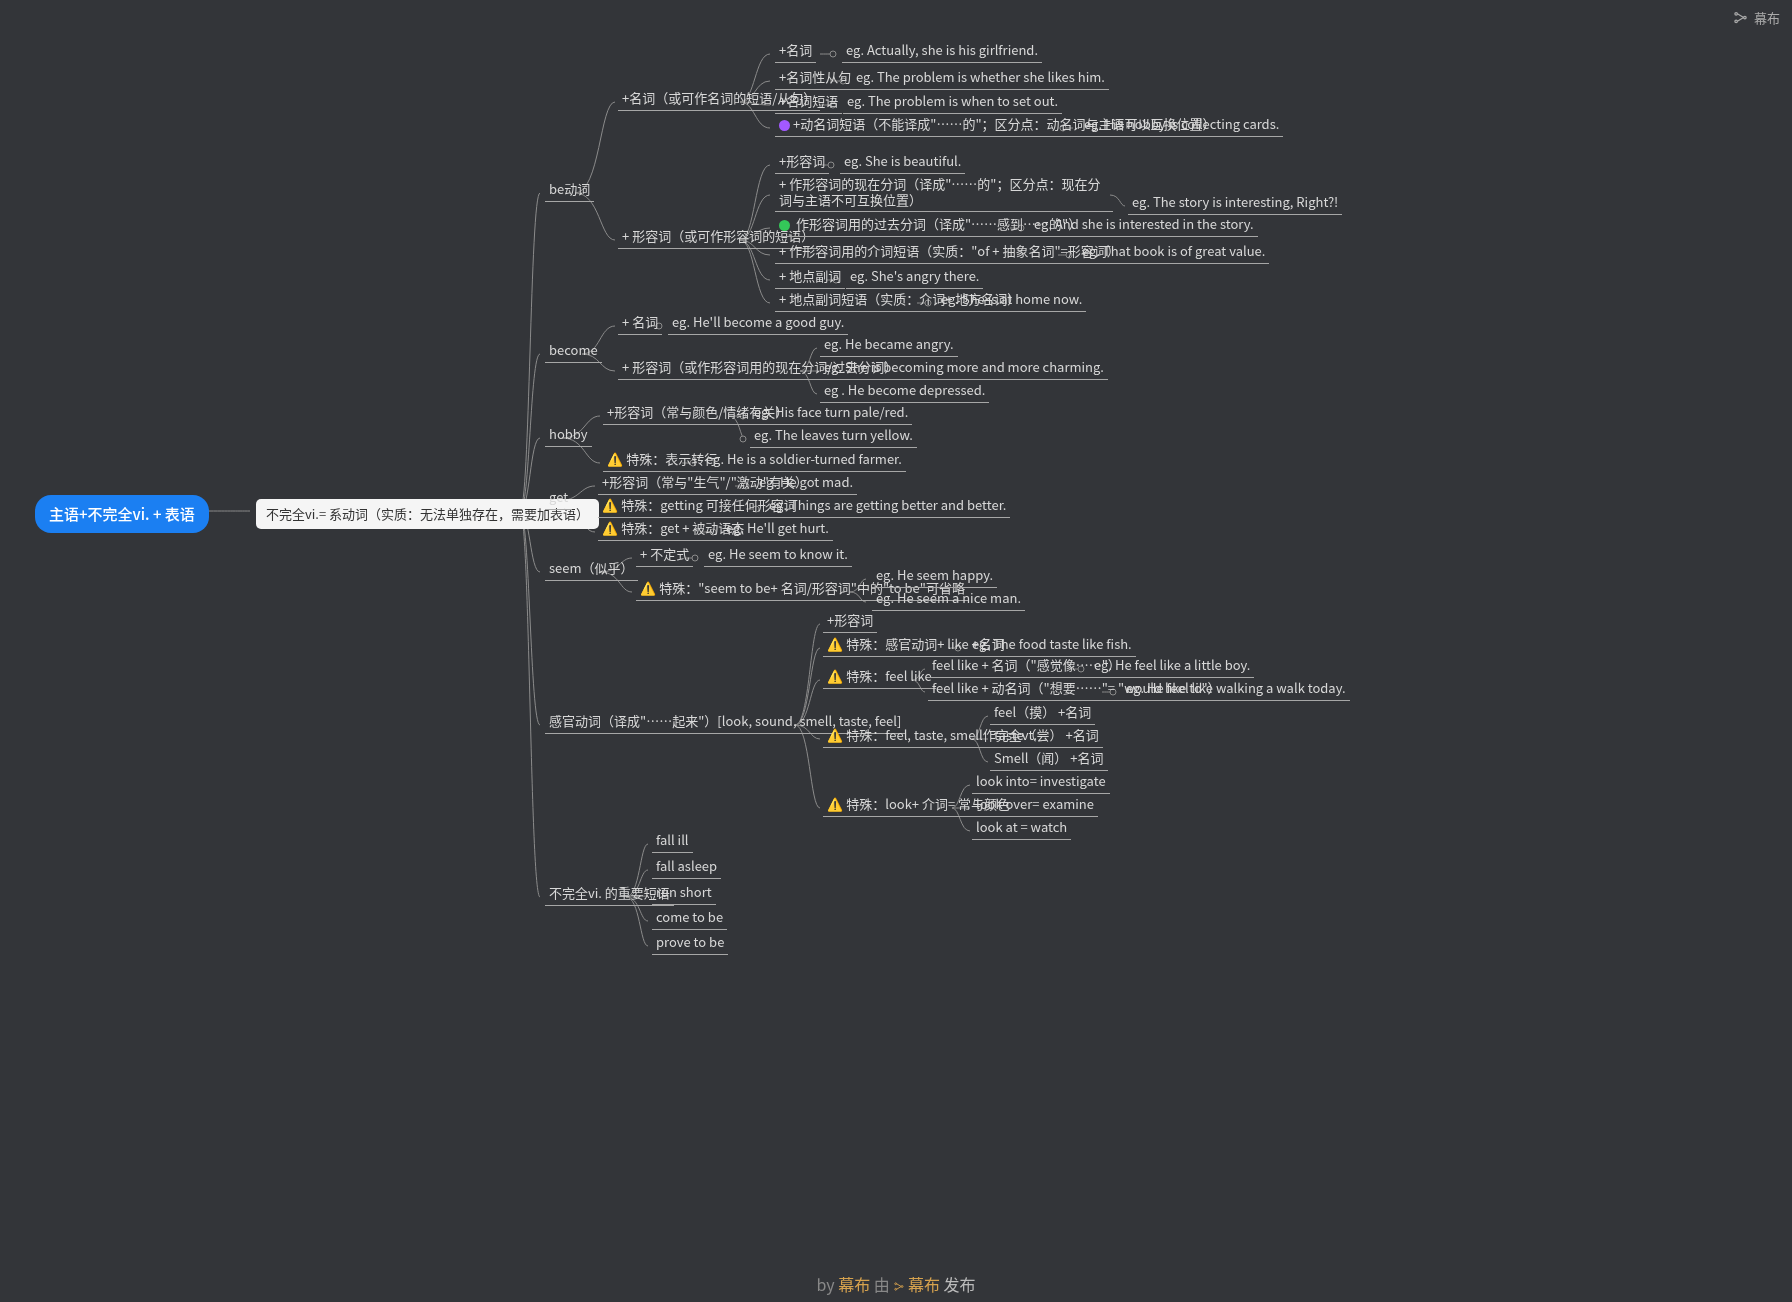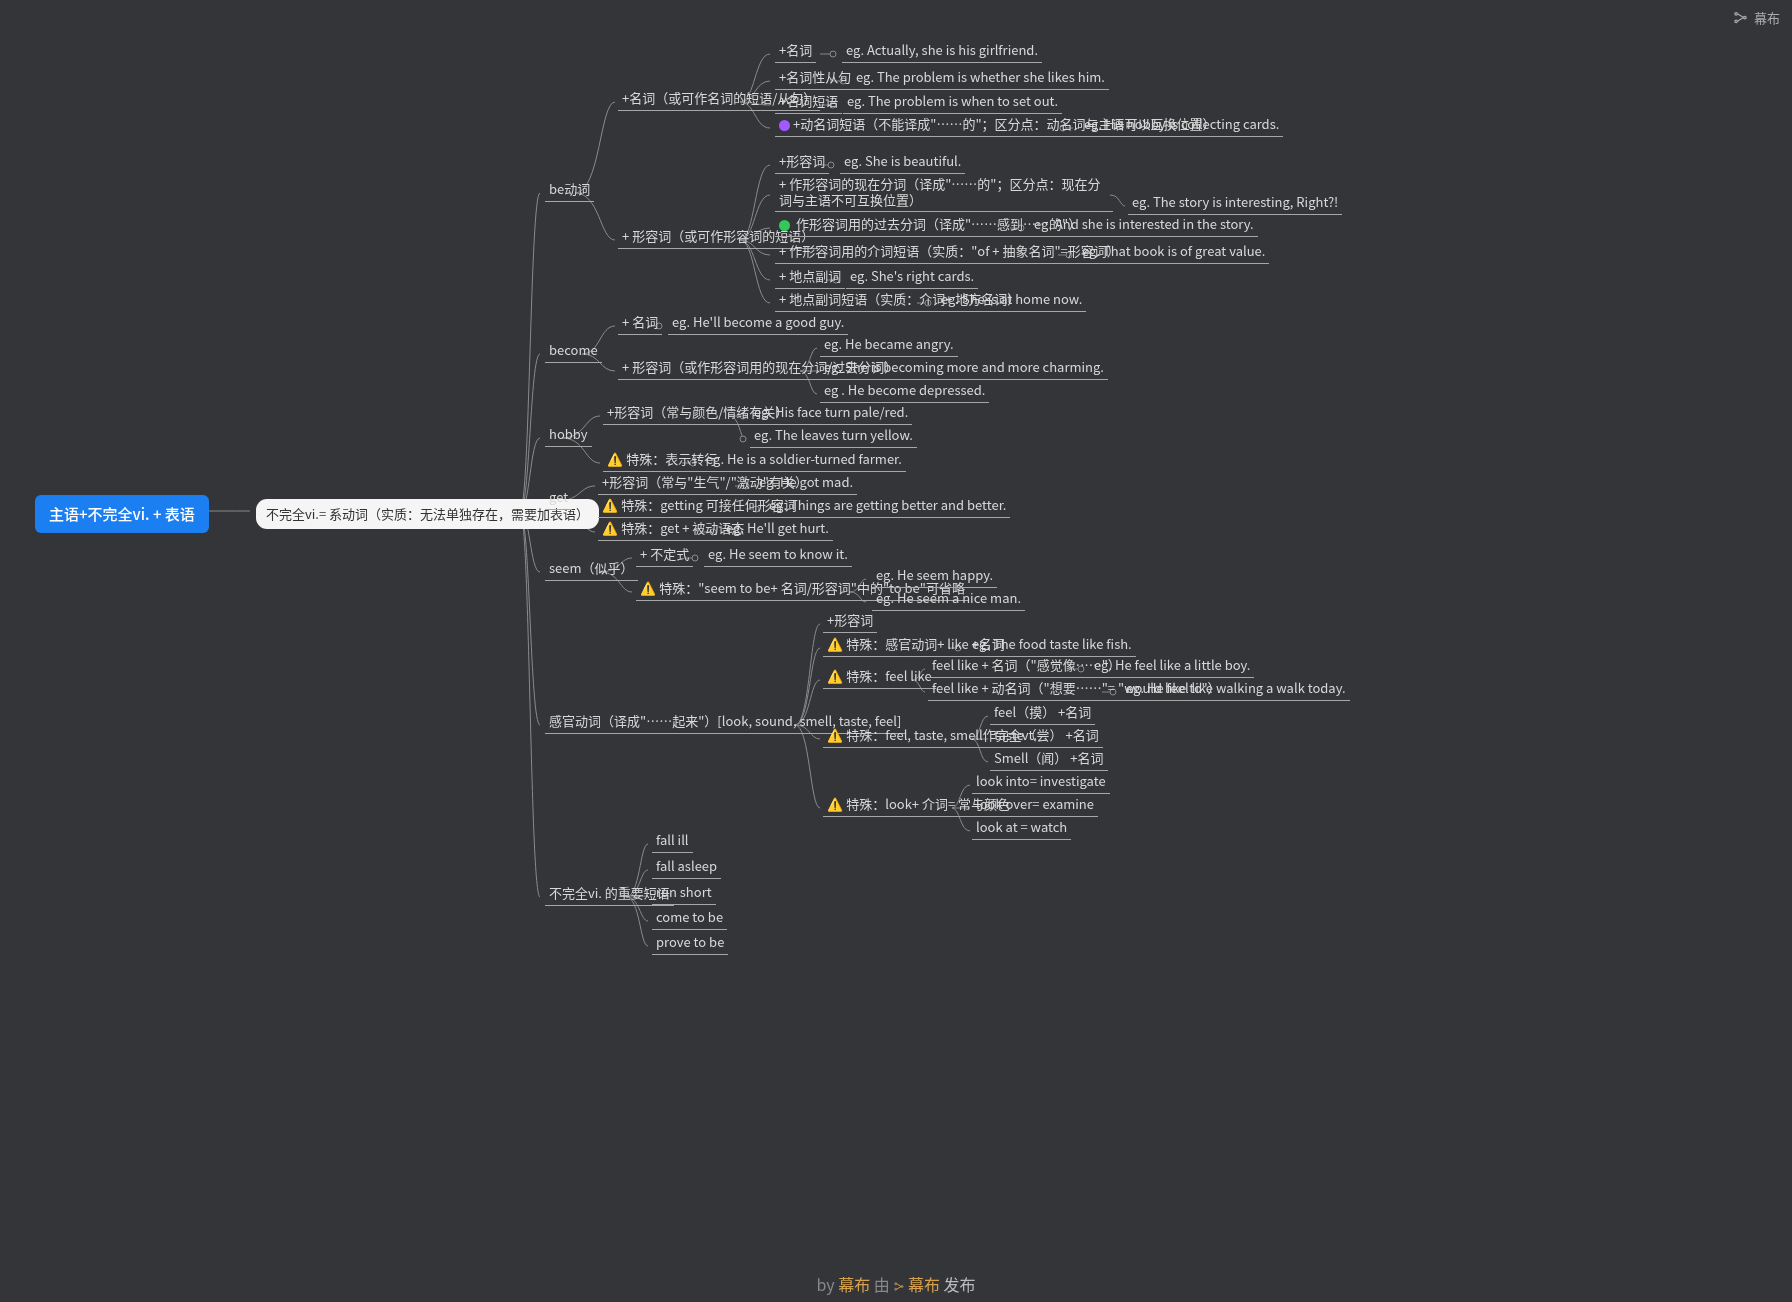--- a/index.html
+++ b/index.html
@@ -3,22 +3,22 @@
 <meta charset="utf-8">
 <style>
 html,body{margin:0;padding:0;background:#333539;font-family:"Noto Sans CJK SC","Microsoft YaHei",Arial,sans-serif;color:#ddd;width:1792px;height:1302px;overflow:hidden}
 .wrap{position:relative;width:1792px;height:1302px}
 .brand{position:absolute;top:8px;right:12px;color:#aaa;font-size:13px;display:flex;align-items:center;gap:6px}
 .brand svg{width:15px;height:15px;stroke:#aaa}
 .footer{position:absolute;bottom:6px;left:50%;transform:translateX(-50%);font-size:16px;color:#888}
 .footer .m{color:#d6a24e}
 .footer .m2{color:#bbb}
 .node{position:absolute;white-space:nowrap;font-size:13px;line-height:1.2}
-.root{background:#1b7ff2;color:#fff;padding:10px 14px;border-radius:6px;font-size:15px;font-weight:500}
-.box{background:#f5f5f5;color:#333;padding:7px 10px;border-radius:11px;font-size:13px}
+.root{background:#1b7ff2;color:#fff;padding:10px 14px;border-radius:16px;font-size:15px;font-weight:500}
+.box{background:#f5f5f5;color:#333;padding:7px 10px;border-radius:5px;font-size:13px}
 .un{border-bottom:1px solid #a7a7a7;padding:0 4px 4px 4px;color:#d8d8d8}
 .emo{display:inline-block;width:11px;height:11px;border-radius:50%;vertical-align:middle;margin-right:3px}
 .purple{background:#a259ff}
 .green{background:#34c759}
 .warn{display:inline;margin-right:3px}
 svg.lines{position:absolute;top:0;left:0;width:100%;height:100%;pointer-events:none}
 svg.lines path{stroke:#8b8b8b;stroke-width:1;fill:none}
 svg.lines circle{fill:#333539;stroke:#8b8b8b;stroke-width:1}
 </style>
 </head>
@@ -95,21 +95,21 @@
 <div class="node un" style="left:618px;top:228px">+ 形容词（或可作形容词的短语）</div>
 <div class="node un" style="left:775px;top:153px">+形容词</div>
 <div class="node un" style="left:840px;top:153px">eg. She is beautiful.</div>
 <div class="node un" style="left:775px;top:176px;width:330px;white-space:normal">+ 作形容词的现在分词（译成"……的"；区分点：现在分词与主语不可互换位置）</div>
 <div class="node un" style="left:1128px;top:194px">eg. The story is interesting, Right?!</div>
 <div class="node un" style="left:775px;top:216px"><span class="emo green"></span><span> 作形容词用的过去分词（译成"……感到……的"）</span></div>
 <div class="node un" style="left:1030px;top:216px">eg. And she is interested in the story.</div>
 <div class="node un" style="left:775px;top:243px">+ 作形容词用的介词短语（实质："of + 抽象名词"=形容词）</div>
 <div class="node un" style="left:1078px;top:243px">eg. That book is of great value.</div>
 <div class="node un" style="left:775px;top:268px">+ 地点副词</div>
-<div class="node un" style="left:846px;top:268px">eg. She's right cards.</div>
+<div class="node un" style="left:846px;top:268px">eg. She's angry there.</div>
 <div class="node un" style="left:775px;top:291px">+ 地点副词短语（实质：介词+ 地方名词）</div>
 <div class="node un" style="left:937px;top:291px">eg. She is at home now.</div>
 
 <div class="node un" style="left:545px;top:342px">become</div>
 <div class="node un" style="left:618px;top:314px">+ 名词</div>
 <div class="node un" style="left:668px;top:314px">eg. He'll become a good guy.</div>
 <div class="node un" style="left:618px;top:359px">+ 形容词（或作形容词用的现在分词/过去分词）</div>
 <div class="node un" style="left:820px;top:336px">eg. He became angry.</div>
 <div class="node un" style="left:820px;top:359px">eg. She is becoming more and more charming.</div>
 <div class="node un" style="left:820px;top:382px">eg . He become depressed.</div>

